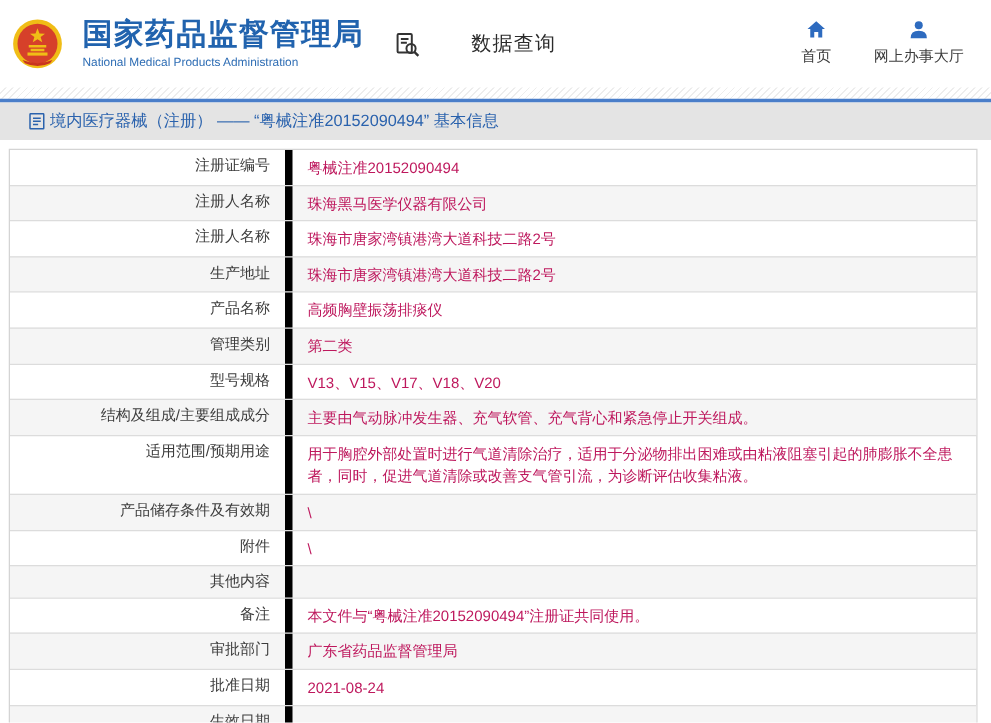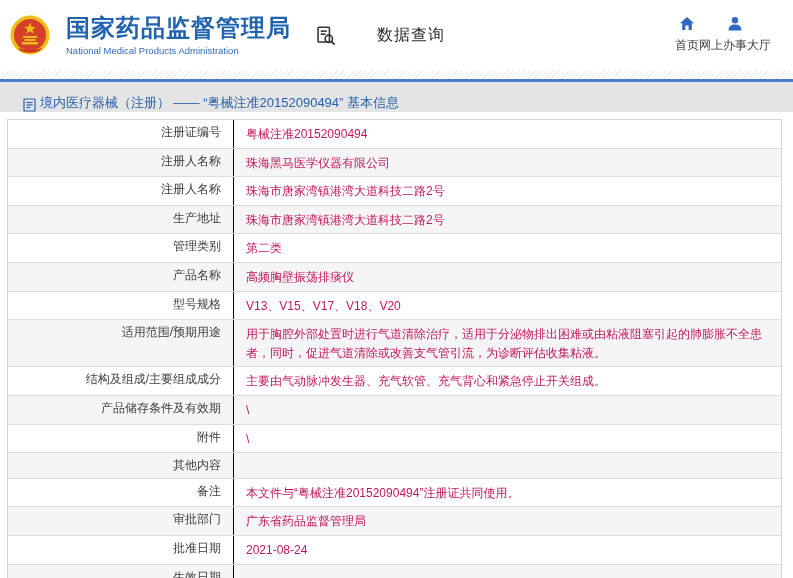--- a/index.html
+++ b/index.html
@@ -9,43 +9,43 @@
   
   .header { height: 70px; display: flex; align-items: center; padding: 0 22px 0 10px; background: #fff; }
   .logo { width: 40px; height: 40px; flex: 0 0 auto; }
   .org { margin-left: 16px; }
   .org-name { color: #2163ae; font-size: 24px; font-weight: bold; letter-spacing: 1px; line-height: 1.15; text-align: center; }
   .org-name-en { color: #2e6db4; font-size: 9.5px; margin-top: 4px; }
   .module { display: flex; align-items: center; margin-left: 24px; gap: 38px; }
   .module-icon { width: 21px; height: 21px; }
   .module-label { color: #2b2b2b; font-size: 16px; margin-left: 3px; letter-spacing: 1px; }
   .spacer { flex: 1 1 auto; }
-  .nav { display: flex; align-items: flex-start; }
+  .nav { display: flex; align-items: flex-start; gap: 34px; }
   .nav-item { display: flex; flex-direction: column; align-items: center; cursor: pointer; }
   .nav-icon { width: 16px; height: 16px; }
   .nav-label { color: #3c3c3c; font-size: 12px; margin-top: 5px; white-space: nowrap; }
 
   
   .stripe-band { height: 9px;
     background: repeating-linear-gradient(135deg, #ffffff 0 3px, #ededed 3px 4px); }
   .blue-rule { height: 3px; background: #4a7ec9; }
 
   
-  .title-bar { height: 30px; background: #e4e4e4; display: flex; align-items: flex-end; padding-left: 23px; }
+  .title-bar { height: 30px; background: #e4e4e4; display: flex; align-items: center; padding-left: 23px; }
   .title-doc-icon { width: 13px; height: 14px; flex: 0 0 auto; }
   .page-title { color: #2a62ad; font-size: 13px; margin-left: 4px; white-space: nowrap; }
 
   
   .table-wrap { margin: 7px 7px 0 7px; }
   .info-table { width: 775px; border: 1px solid #d4d4d4; background: #fff; }
   .trow { display: flex; align-items: stretch; min-height: 23px; }
   .trow + .trow { border-top: 1px solid #dcdcdc; }
   .trow:nth-child(even) { background: #f5f5f5; }
   .tlabel { flex: 0 0 226px; text-align: right; padding: 5px 12px 4px 6px; color: #3c3c3c;
-    font-size: 12px; border-right: 1px solid #000000; line-height: 1.3; }
+    font-size: 12px; border-right: 6px solid #000000; line-height: 1.3; }
   .tvalue { flex: 1 1 auto; padding: 5px 14px 4px 12px; color: #be185d; font-size: 12px; line-height: 1.55; }
 </style>
 </head>
 <body>
 
 <div class="header">
   <svg class="logo" viewBox="0 0 40 40">
     <circle cx="20" cy="20" r="19.5" fill="#f0bd16"></circle>
     <circle cx="20" cy="20" r="16" fill="#d6402a"></circle>
     <path d="M20 7.5 L21.6 11.8 L26 11.9 L22.5 14.6 L23.8 18.8 L20 16.3 L16.2 18.8 L17.5 14.6 L14 11.9 L18.4 11.8 Z" fill="#f0bd16"></path>
@@ -115,38 +115,38 @@
       </div>
       <div class="trow">
         <div class="tlabel">注册人名称</div>
         <div class="tvalue">珠海市唐家湾镇港湾大道科技二路2号</div>
       </div>
       <div class="trow">
         <div class="tlabel">生产地址</div>
         <div class="tvalue">珠海市唐家湾镇港湾大道科技二路2号</div>
       </div>
       <div class="trow">
+        <div class="tlabel">产品名称</div>
+        <div class="tvalue">高频胸壁振荡排痰仪</div>
+      </div>
+      <div class="trow">
         <div class="tlabel">管理类别</div>
         <div class="tvalue">第二类</div>
-      </div>
-      <div class="trow">
-        <div class="tlabel">产品名称</div>
-        <div class="tvalue">高频胸壁振荡排痰仪</div>
       </div>
       <div class="trow">
         <div class="tlabel">型号规格</div>
         <div class="tvalue">V13、V15、V17、V18、V20</div>
       </div>
       <div class="trow">
+        <div class="tlabel">结构及组成/主要组成成分</div>
+        <div class="tvalue">主要由气动脉冲发生器、充气软管、充气背心和紧急停止开关组成。</div>
+      </div>
+      <div class="trow">
         <div class="tlabel">适用范围/预期用途</div>
         <div class="tvalue">用于胸腔外部处置时进行气道清除治疗，适用于分泌物排出困难或由粘液阻塞引起的肺膨胀不全患者，同时，促进气道清除或改善支气管引流，为诊断评估收集粘液。</div>
-      </div>
-      <div class="trow">
-        <div class="tlabel">结构及组成/主要组成成分</div>
-        <div class="tvalue">主要由气动脉冲发生器、充气软管、充气背心和紧急停止开关组成。</div>
       </div>
       <div class="trow">
         <div class="tlabel">产品储存条件及有效期</div>
         <div class="tvalue">\</div>
       </div>
       <div class="trow">
         <div class="tlabel">附件</div>
         <div class="tvalue">\</div>
       </div>
       <div class="trow">

